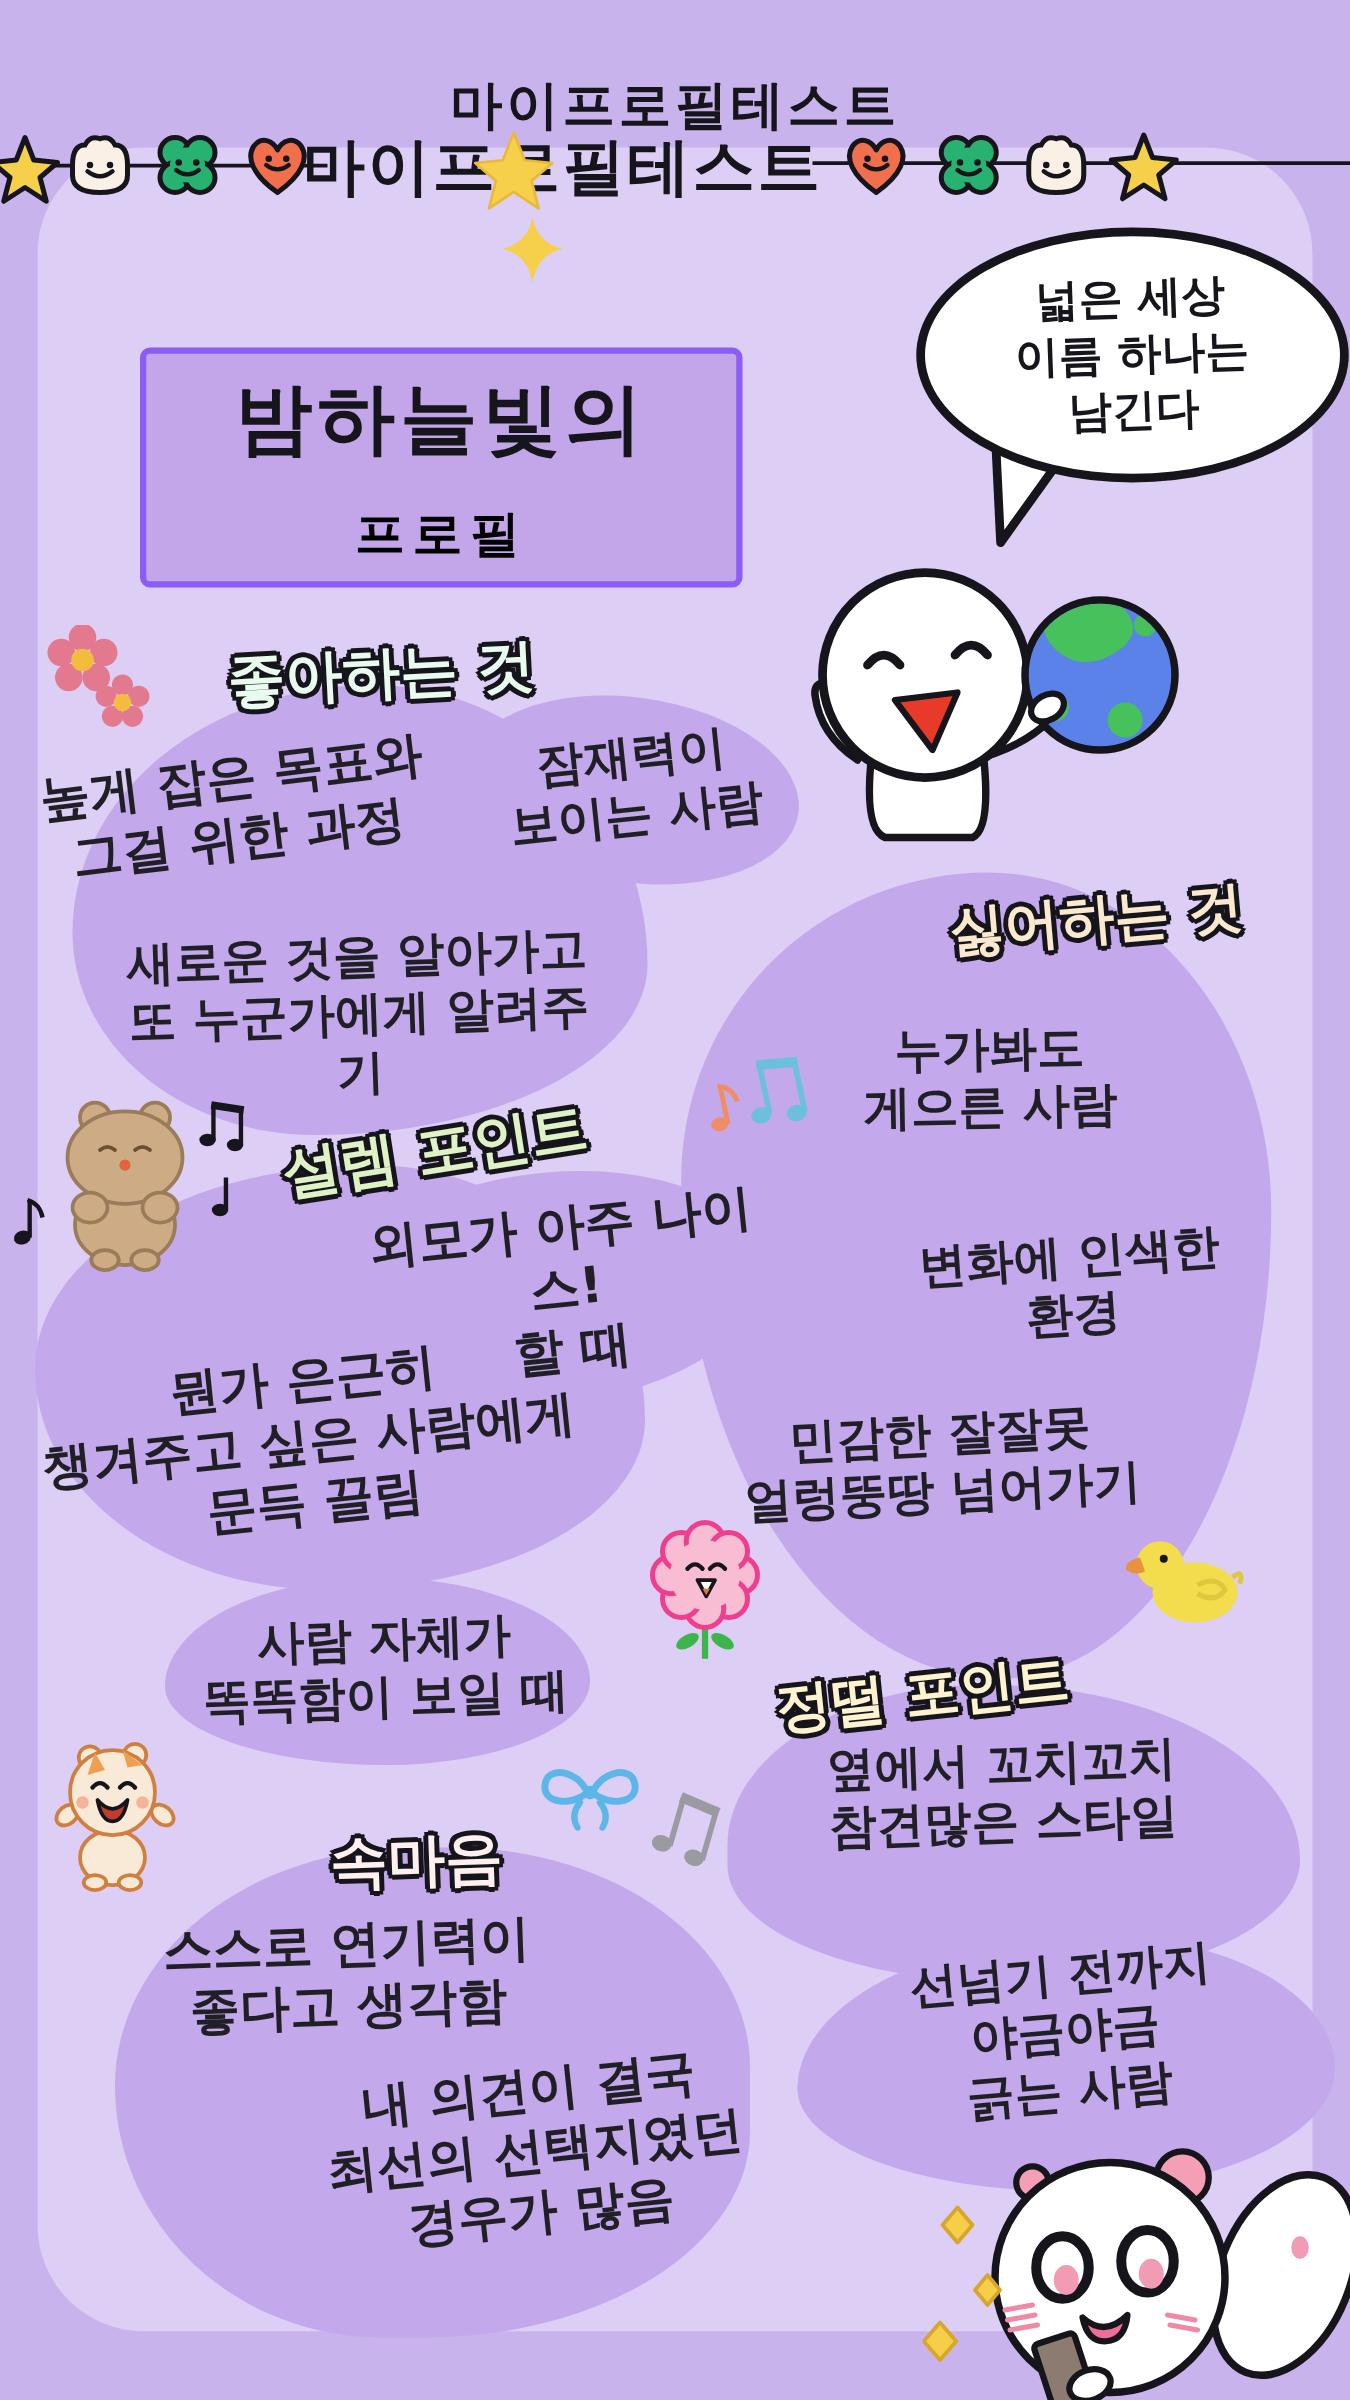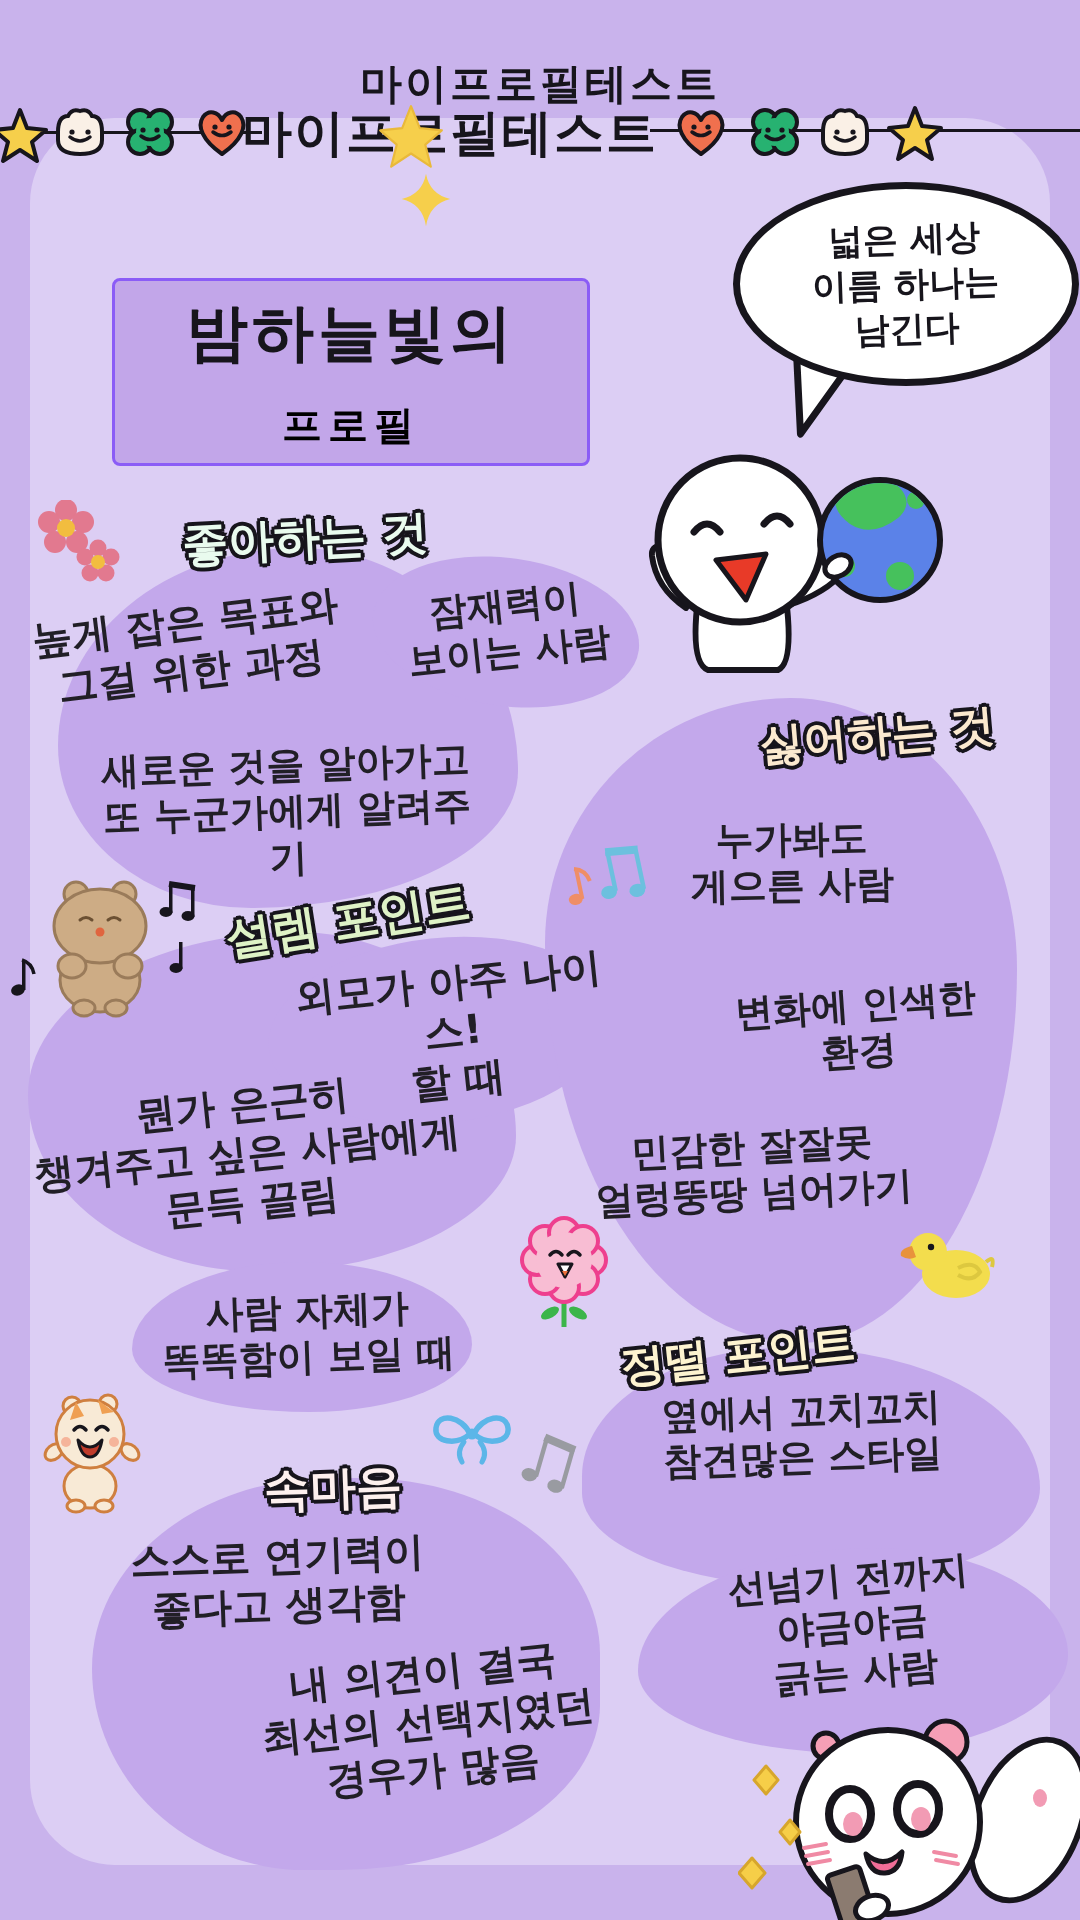--- a/index.html
+++ b/index.html
@@ -9,21 +9,21 @@
     background:#dccef4;border-radius:85px;}
   .blob{position:absolute;background:#c3a8eb;z-index:1;}
   .line{position:absolute;height:3px;background:#17151c;z-index:2;}
   .ico{position:absolute;z-index:3;}
   .h{position:absolute;z-index:5;font-weight:800;text-align:center;white-space:nowrap;
      text-shadow:-3px -3px 0 #17151c,3px -3px 0 #17151c,-3px 3px 0 #17151c,3px 3px 0 #17151c,
      -4px 0 0 #17151c,4px 0 0 #17151c,0 -4px 0 #17151c,0 4px 0 #17151c;}
   .b{position:absolute;z-index:5;font-weight:700;color:#211f26;text-align:center;
      white-space:pre-line;line-height:1.22;}
   .titlebox{position:absolute;left:112px;top:278px;width:472px;height:182px;z-index:4;
-     background:#c2a6e9;border:3px solid #8b5cf6;border-radius:8px;
+     background:#c2a6e9;border:5px solid #8b5cf6;border-radius:8px;
      display:flex;flex-direction:column;align-items:center;justify-content:center;gap:15px;}
   .titlebox .name{font-size:62px;font-weight:800;color:#17151c;letter-spacing:4px;}
   .titlebox .suffix{font-size:40px;font-weight:700;color:#000000;margin-top:8px;letter-spacing:6px;}
   .toptitle{position:absolute;z-index:4;color:#17151c;text-align:center;white-space:nowrap;}
   .bubble{position:absolute;left:733px;top:182px;width:332px;height:190px;z-index:4;
      background:#ffffff;border:7px solid #17151c;border-radius:50%;
      display:flex;align-items:center;justify-content:center;}
   .bubble .btxt{font-size:35px;font-weight:700;color:#17151c;text-align:center;
      white-space:pre-line;line-height:1.28;transform:rotate(-2deg);}
 </style>

